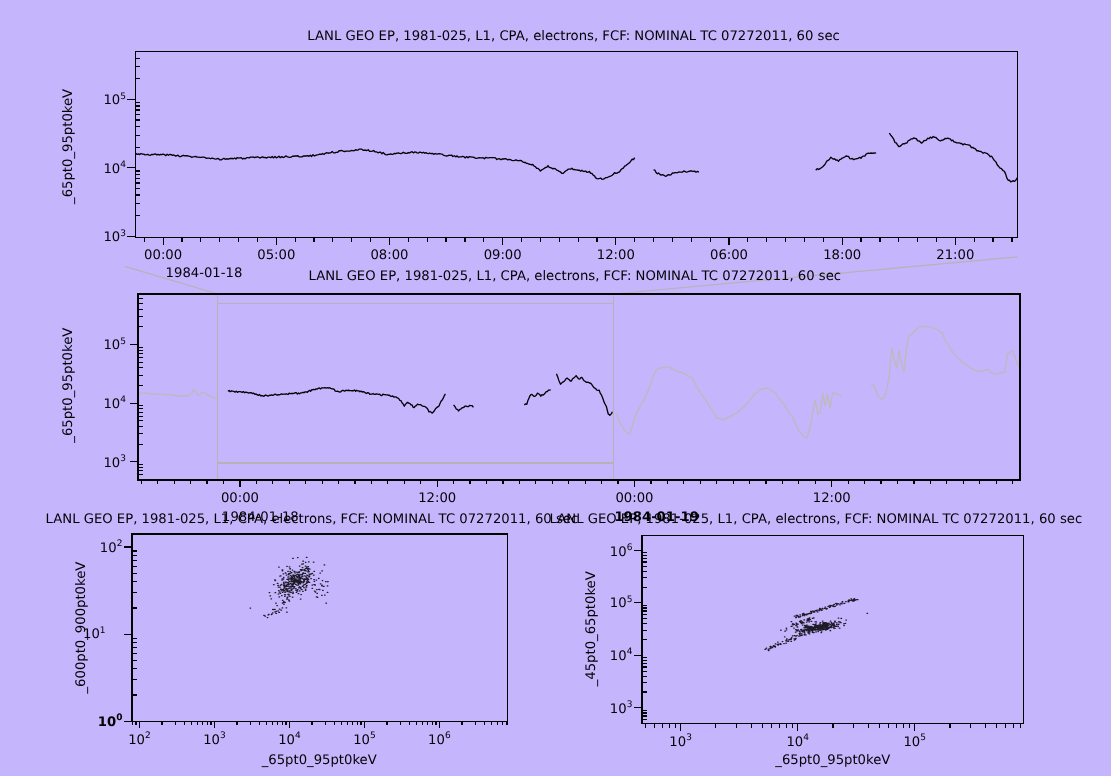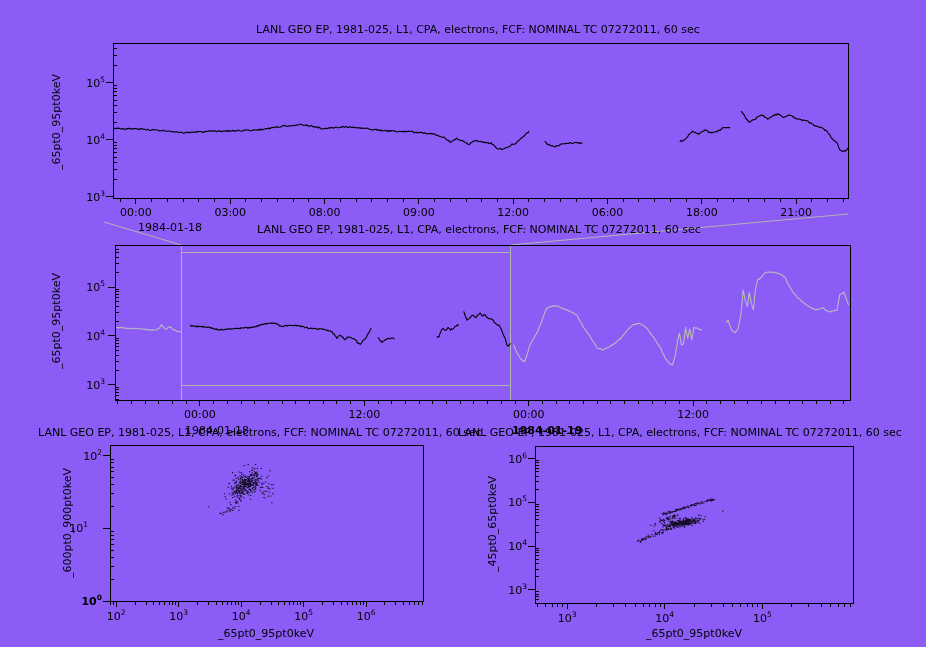--- a/index.html
+++ b/index.html
@@ -1,16 +1,16 @@
 <!DOCTYPE html>
 <html><head>
 <meta charset="utf-8">
 <style>
   html,body{margin:0;padding:0;background:#fff;}
-  .canvas{position:relative;width:926px;height:647px;background:#8b5cf6;
+  .canvas{position:relative;width:926px;height:647px;background:#c4b5fd;
           font-family:"DejaVu Sans","Liberation Sans",sans-serif;overflow:hidden;}
   .t{position:absolute;white-space:nowrap;font-size:11px;color:#000;line-height:12px;}
   .tick-lab{position:absolute;white-space:nowrap;font-size:11px;color:#000;line-height:12px;}
   .tick-lab sup{font-size:7.5px;}
   .rot{transform:translate(-50%,-50%) rotate(-90deg);}
   .cx{transform:translateX(-50%);}
   .overlay{position:absolute;background:transparent;}
   svg{position:absolute;left:0;top:0;}
 </style>
 </head>
@@ -358,21 +358,21 @@
 
   <div class="t cx" style="left:266px;top:628px;">_65pt0_95pt0keV</div>
   <div class="t cx" style="left:694px;top:628px;">_65pt0_95pt0keV</div>
 
   <div class="overlay" style="left:113px;top:43px;width:735px;height:155px;"></div>
   <div class="overlay" style="left:115px;top:245px;width:735px;height:155px;"></div>
   <div class="overlay" style="left:182px;top:245px;width:327px;height:155px;"></div>
   <div class="overlay" style="left:110px;top:445px;width:313px;height:156px;"></div>
   <div class="overlay" style="left:535px;top:446px;width:318px;height:157px;"></div>
 <div class="tick-lab" style="left: 135.949px; top: 207px; transform: translateX(-50%);">00:00</div>
-    <div class="tick-lab" style="left: 230.26px; top: 207px; transform: translateX(-50%);">03:00</div>
+    <div class="tick-lab" style="left: 230.26px; top: 207px; transform: translateX(-50%);">05:00</div>
     <div class="tick-lab" style="left: 324.572px; top: 207px; transform: translateX(-50%);">08:00</div>
     <div class="tick-lab" style="left: 418.883px; top: 207px; transform: translateX(-50%);">09:00</div>
     <div class="tick-lab" style="left: 513.195px; top: 207px; transform: translateX(-50%);">12:00</div>
     <div class="tick-lab" style="left: 607.506px; top: 207px; transform: translateX(-50%);">06:00</div>
     <div class="tick-lab" style="left: 701.817px; top: 207px; transform: translateX(-50%);">18:00</div>
     <div class="tick-lab" style="left: 796.129px; top: 207px; transform: translateX(-50%);">21:00</div>
     <div class="tick-lab" style="left: 105px; top: 196.86px; transform: translate(-100%, -55%);">10<sup>3</sup></div>
     <div class="tick-lab" style="left: 105px; top: 139.875px; transform: translate(-100%, -55%);">10<sup>4</sup></div>
     <div class="tick-lab" style="left: 105px; top: 82.8897px; transform: translate(-100%, -55%);">10<sup>5</sup></div>
     <div class="tick-lab" style="left: 199.939px; top: 409px; transform: translateX(-50%);">00:00</div>

